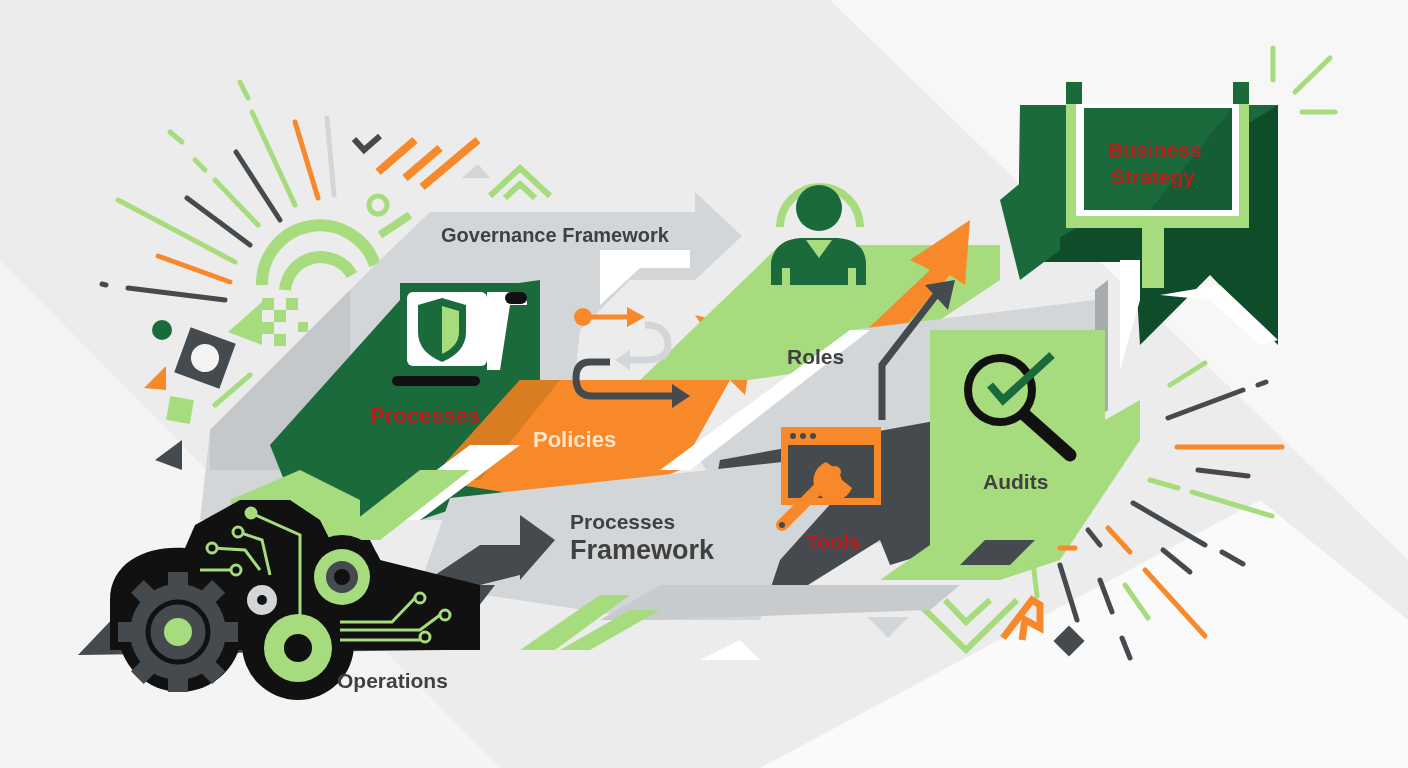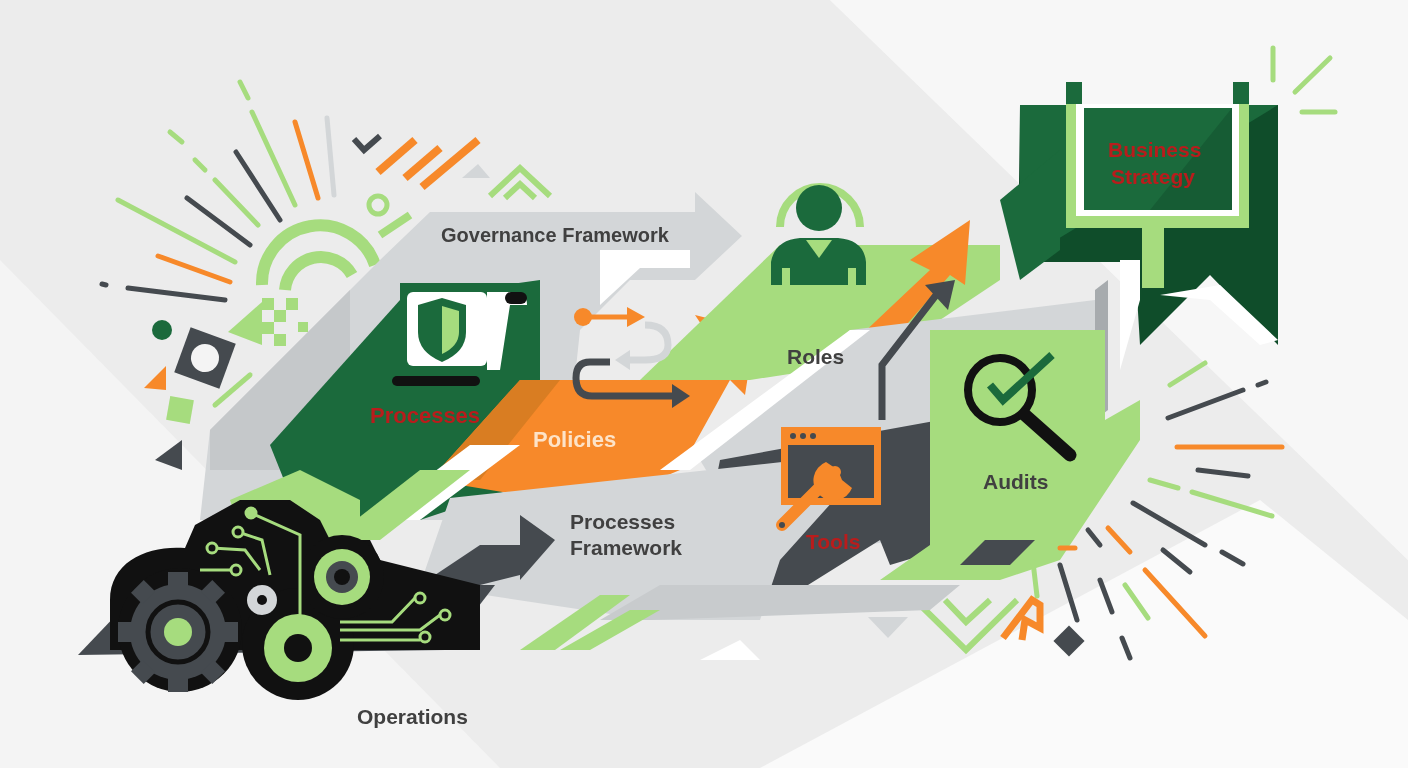--- a/index.html
+++ b/index.html
@@ -262,16 +262,16 @@
 
 <div class="label dark" style="left:441px;top:224px;font-size:20px;">Governance Framework</div>
 <div class="label light" style="left:370px;top:404px;font-size:22px;">Processes</div>
 <div class="label light" style="left:533px;top:428px;font-size:22px;color:#fde3c8;">Policies</div>
 <div class="label dark" style="left:787px;top:301px;font-size:21px;margin-top:44px;">Roles</div>
 <div class="label light" style="left:1108px;top:138px;font-size:21px;">Business</div>
 <div class="label light" style="left:1111px;top:165px;font-size:21px;">Strategy</div>
 <div class="label light" style="left:806px;top:530px;font-size:21px;">Tools</div>
 <div class="label dark" style="left:983px;top:470px;font-size:21px;text-align:right;">Audits</div>
 <div class="label dark" style="left:570px;top:510px;font-size:21px;">Processes</div>
-<div class="label dark" style="left:570px;top:536px;font-size:21px;">Framework</div>
-<div class="label dark" style="left:357px;top:669px;font-size:21px;margin-top:36px;">Operations</div>
+<div class="label dark" style="left:570px;top:536px;font-size:27px;">Framework</div>
+<div class="label dark" style="left:337px;top:669px;font-size:21px;">Operations</div>
 
 </div>
 
 </body></html>

